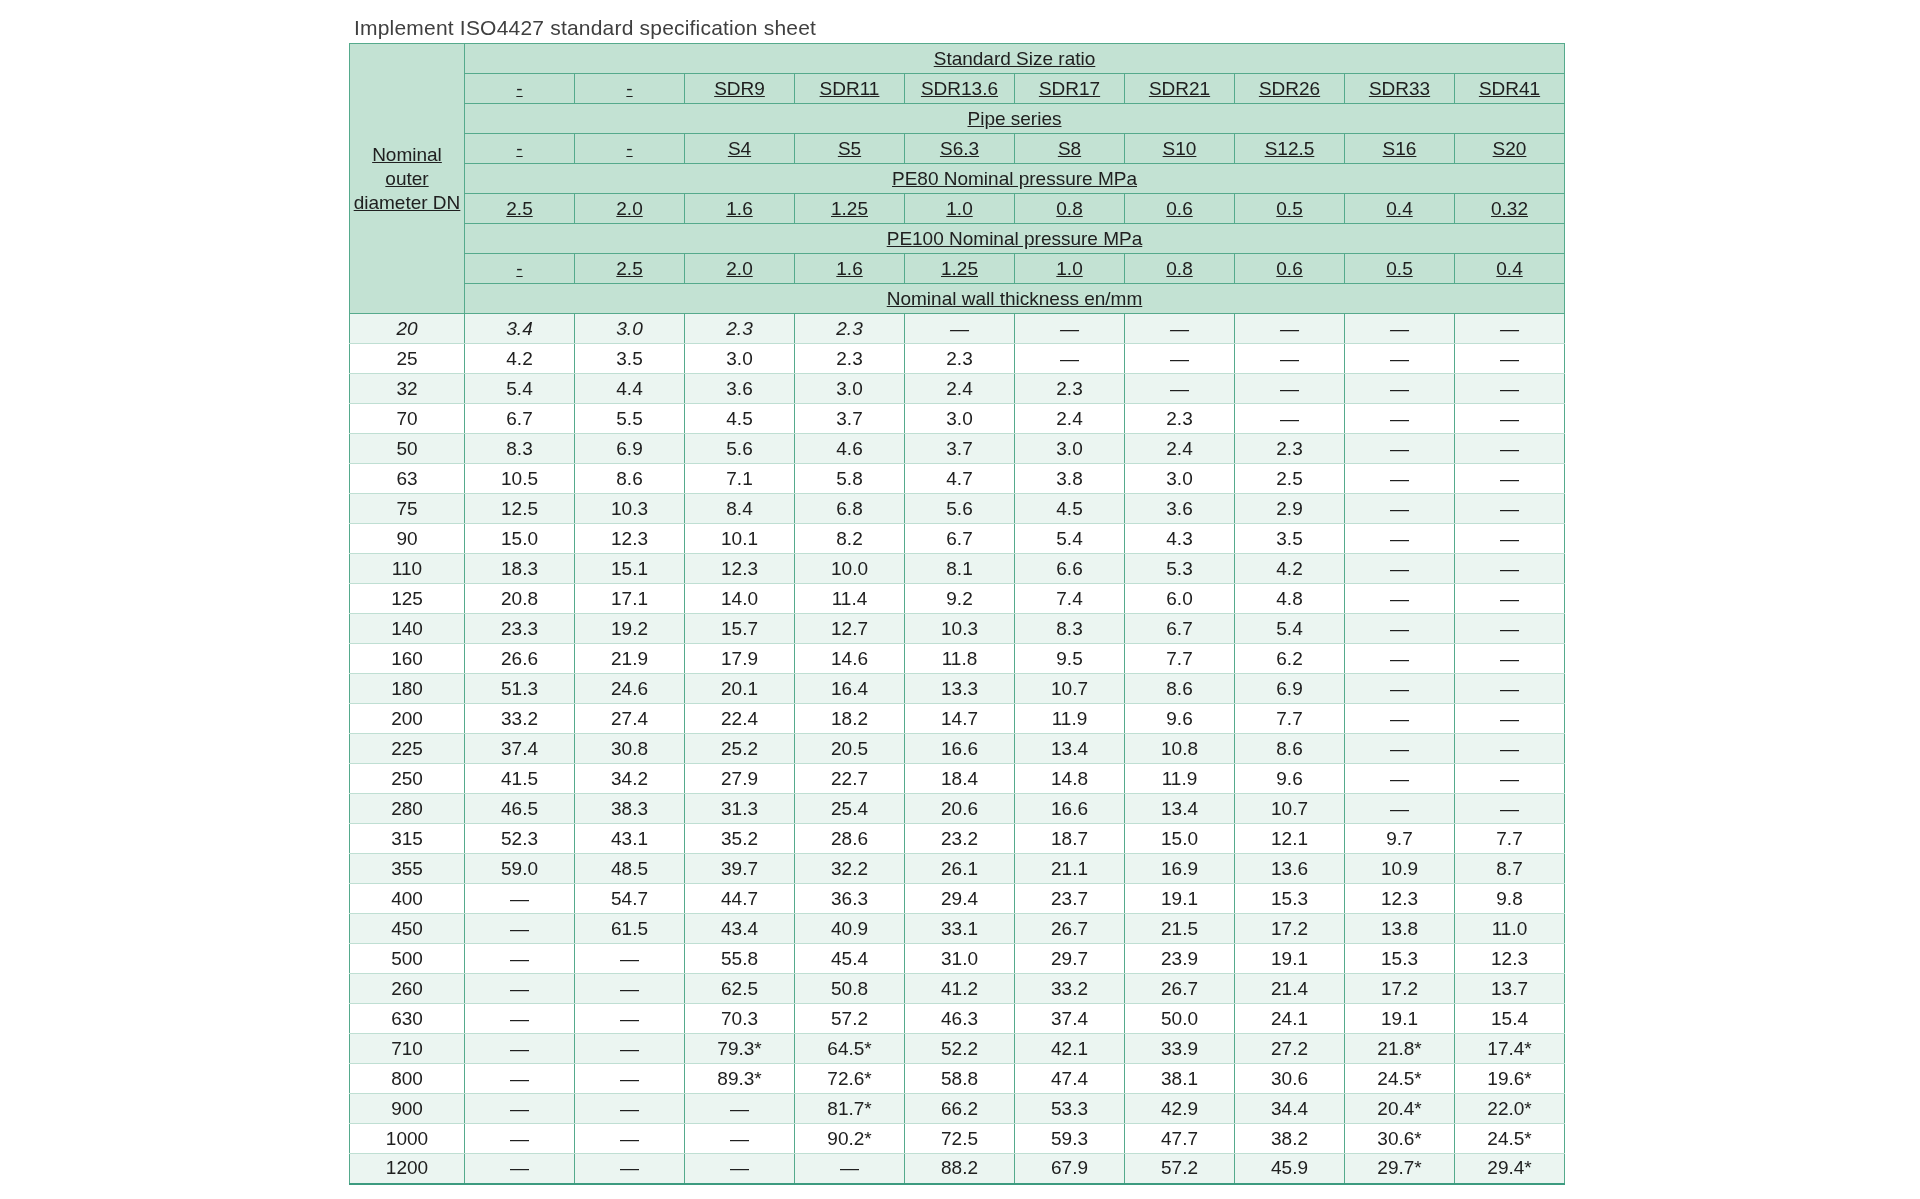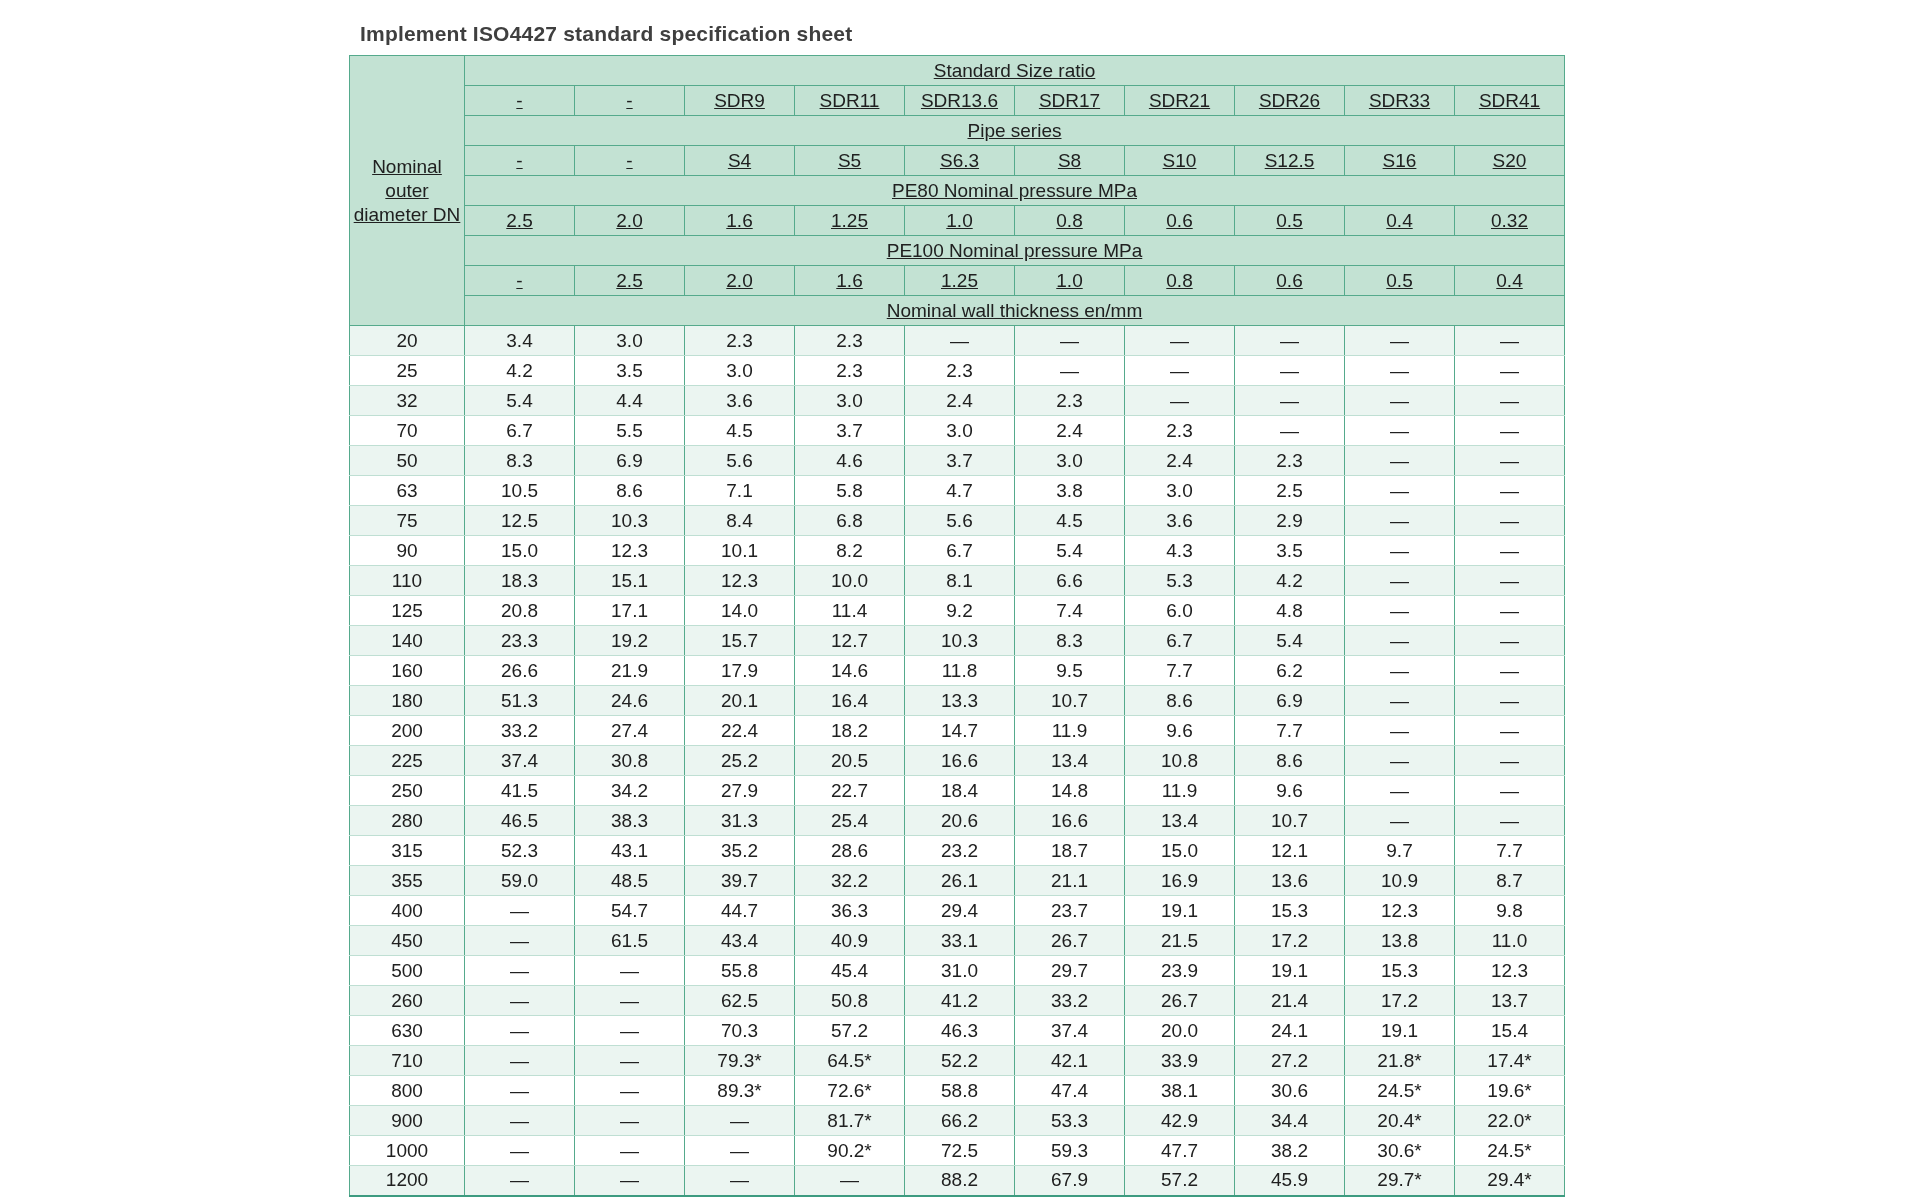--- a/index.html
+++ b/index.html
@@ -15,25 +15,25 @@
   html,body{margin:0;padding:0;}
   body{
     width:1920px;height:1199px;
     background:#ffffff;
     font-family:"Liberation Sans","DejaVu Sans",sans-serif;
     overflow:hidden;
     position:relative;
   }
   .page{position:absolute;left:349px;top:0;}
   h1.title{
-    margin:10px;
+    margin:4px;
     padding:12px 0 0 1px;
     height:35px;
     font-size:21px;
-    font-weight:700;
+    font-weight:400;
     letter-spacing:0.2px;
     color:var(--title);
   }
   table.spec{
     border-collapse:collapse;
     table-layout:fixed;
     border:1px solid var(--border-strong);
   }
   col.c0{width:115px;}
   col.c{width:110px;}
@@ -58,21 +58,21 @@
     line-height:24px;
   }
   tbody td{
     background:#ffffff;
     border-left:1px solid var(--border-strong);
     border-right:1px solid var(--border-strong);
     border-top:1px solid var(--border-light);
     border-bottom:1px solid var(--border-light);
   }
   tbody tr.alt td{background:var(--row-alt-bg);}
-  tbody tr:first-child td{border-top:1px solid var(--border-strong);}
+  tbody tr:first-child td{border-top:1px solid var(--border-strong);font-style:italic;}
   tbody tr:last-child td{border-bottom:2px solid var(--table-bottom);}
 </style>
 </head>
 <body>
 
 <div class="page">
   <h1 class="title">Implement ISO4427 standard specification sheet</h1>
   <table class="spec">
     <colgroup>
       <col class="c0">
@@ -456,21 +456,21 @@
           <td>13.7</td>
         </tr>
         <tr>
           <td>630</td>
           <td>—</td>
           <td>—</td>
           <td>70.3</td>
           <td>57.2</td>
           <td>46.3</td>
           <td>37.4</td>
-          <td>20.0</td>
+          <td>50.0</td>
           <td>24.1</td>
           <td>19.1</td>
           <td>15.4</td>
         </tr>
         <tr class="alt">
           <td>710</td>
           <td>—</td>
           <td>—</td>
           <td>79.3*</td>
           <td>64.5*</td>

